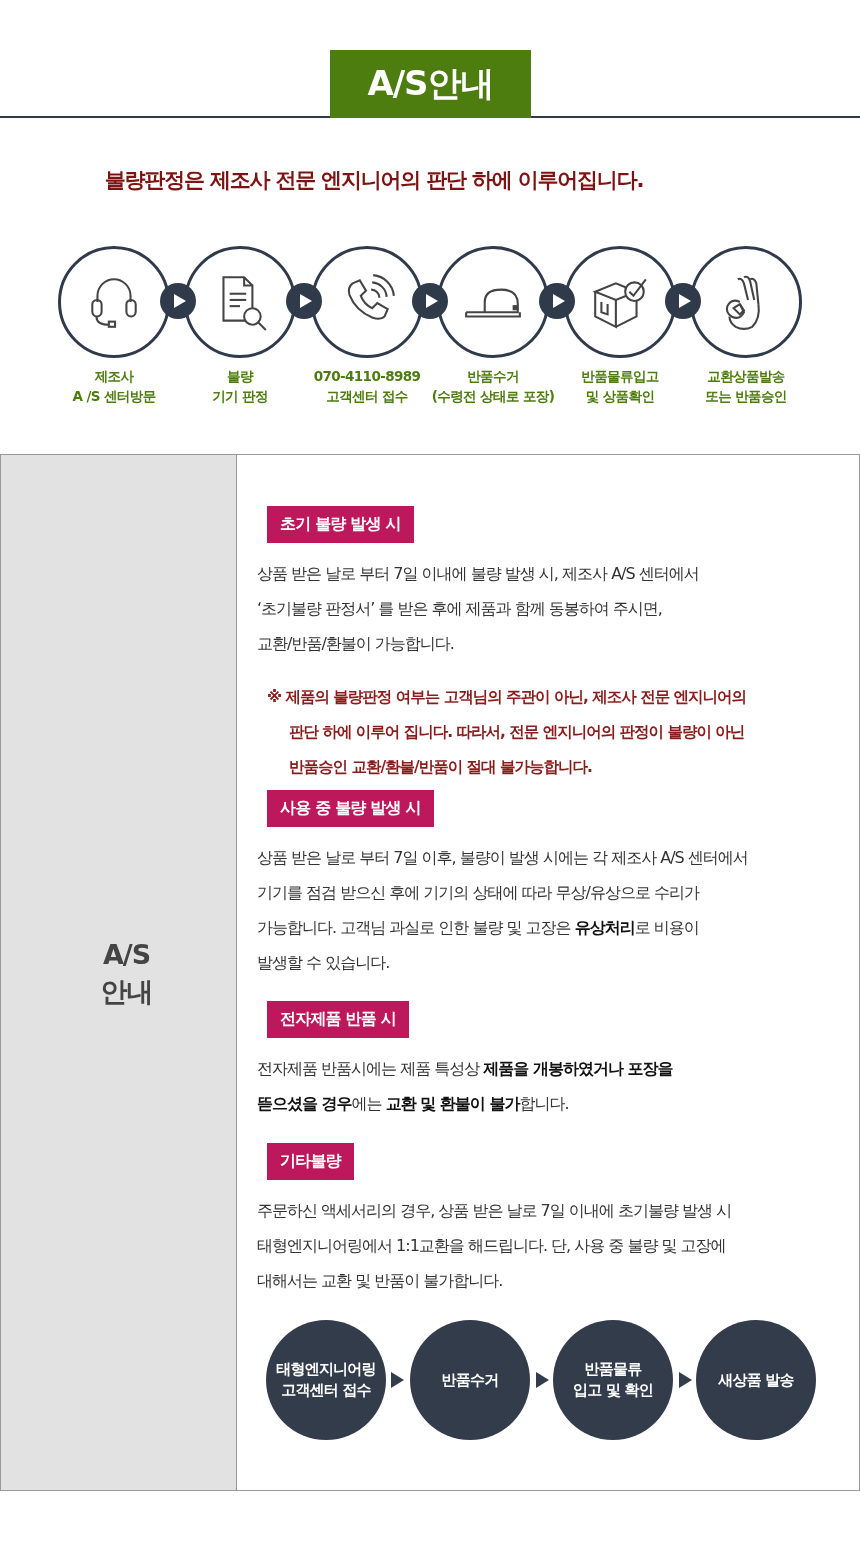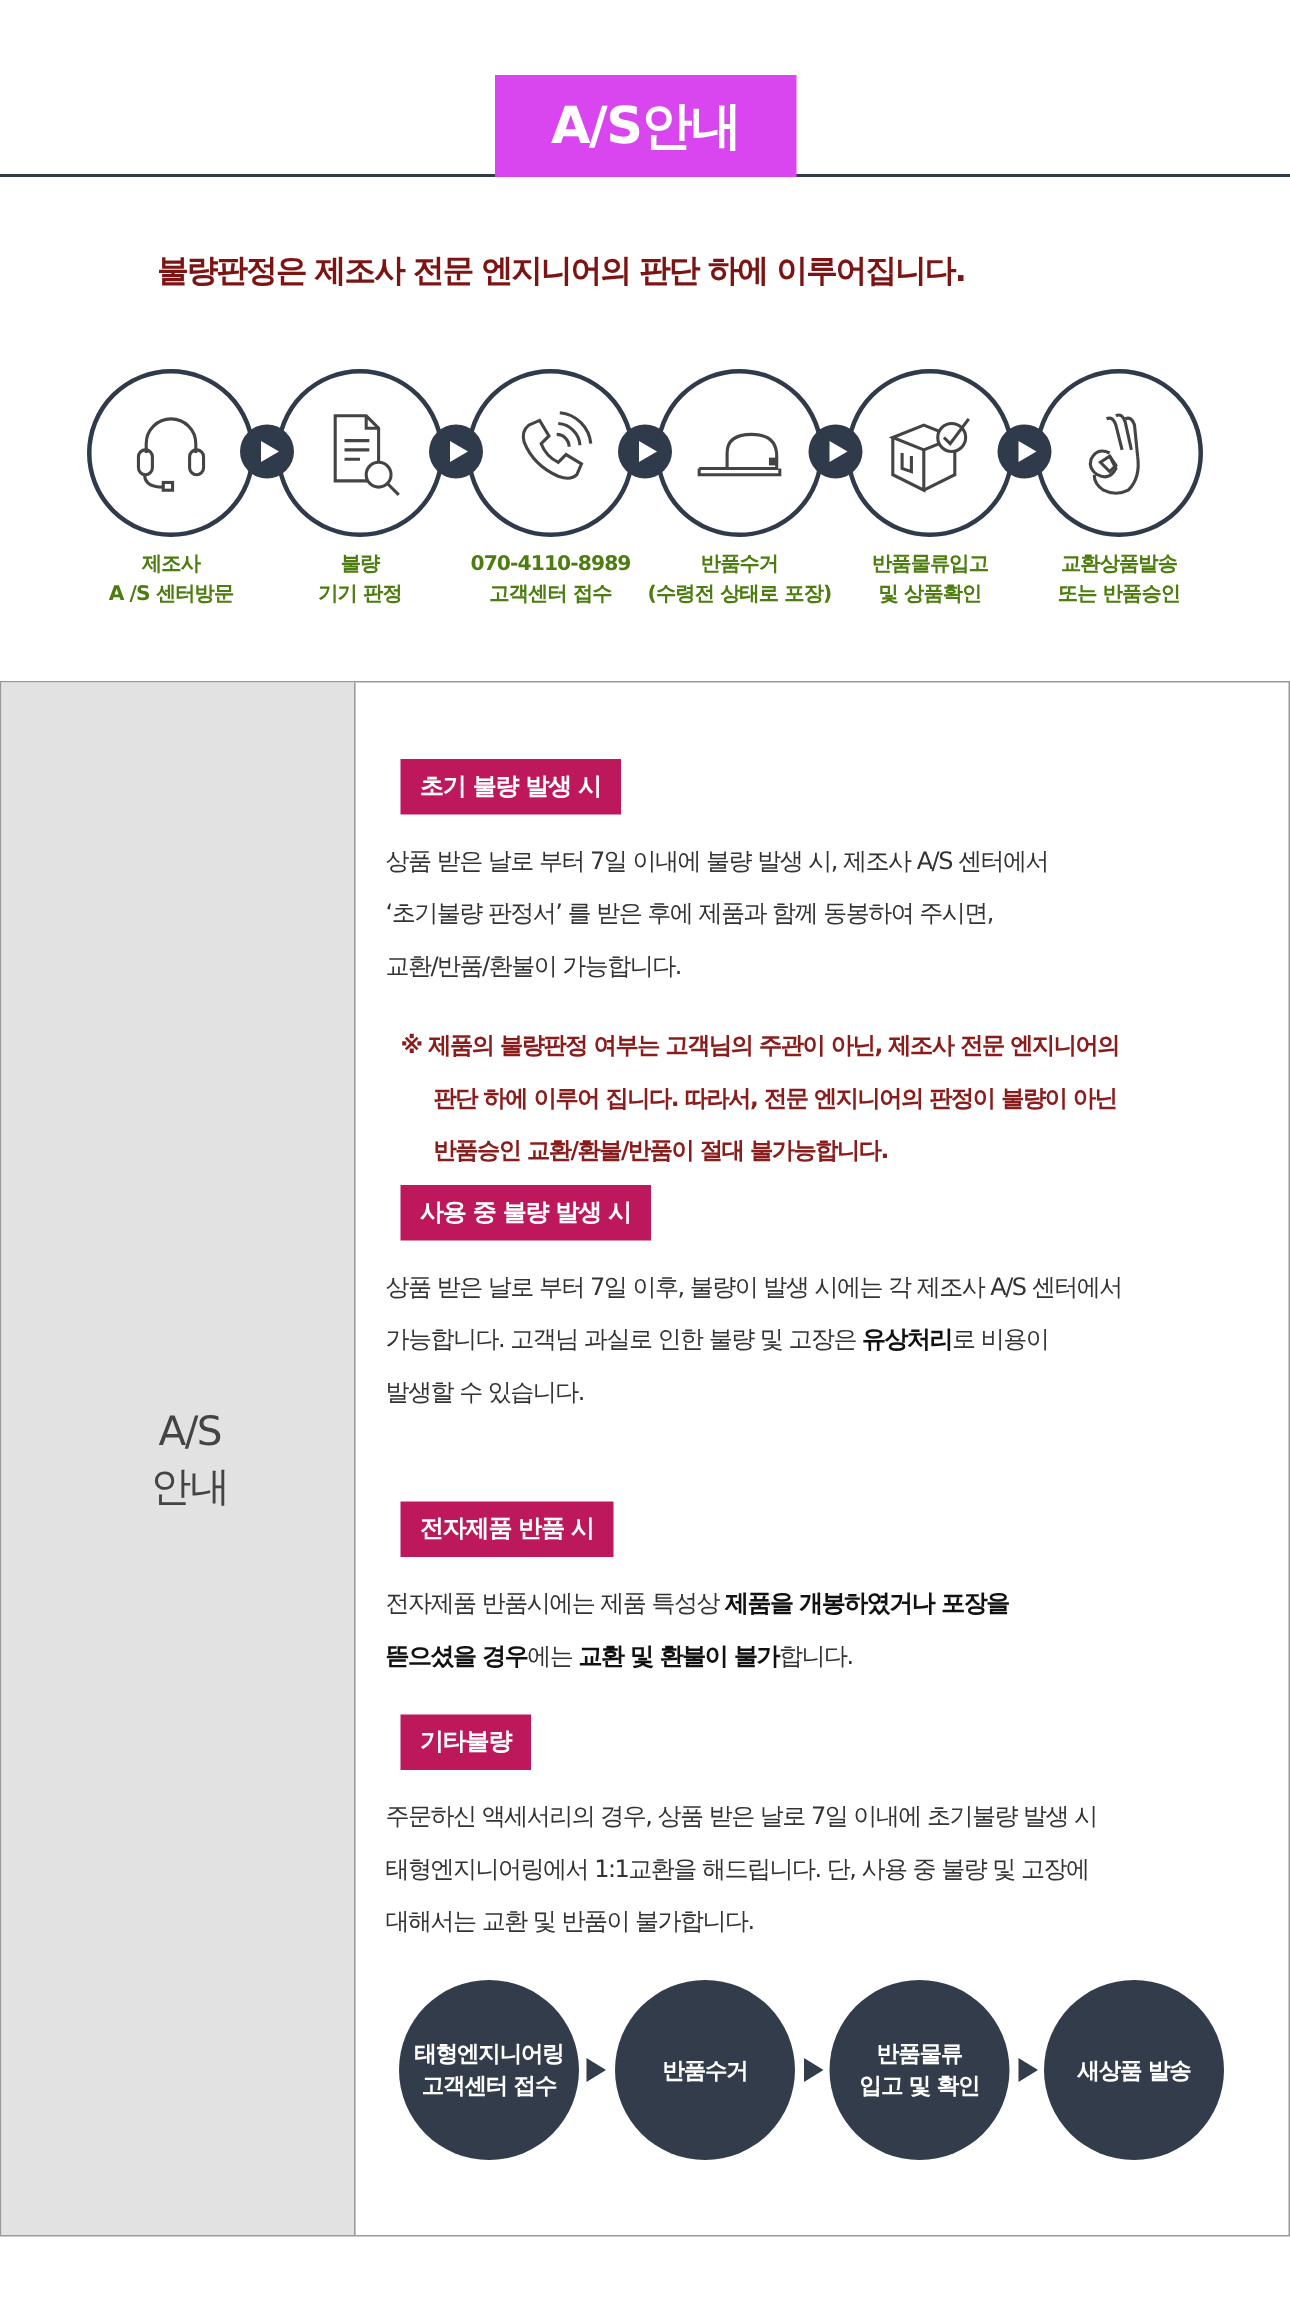--- a/index.html
+++ b/index.html
@@ -1,28 +1,28 @@
 <!DOCTYPE html>
 <html><head>
 <meta charset="utf-8">
 <style>
   * { box-sizing: border-box; margin: 0; padding: 0; }
   body { width: 860px; height: 1541px; background: #fff; font-family: "DejaVu Sans", "Liberation Sans", sans-serif; color: #333; position: relative; overflow: hidden; }
   .title-wrap { position: absolute; left: 0; top: 0; width: 860px; height: 120px; }
   .title-line { position: absolute; left: 0; top: 116px; width: 860px; height: 2px; background: #2f3a4a; }
-  .title-box { position: absolute; left: 330px; top: 50px; width: 201px; height: 68px; background: #d946ef; color: #fff; font-size: 34px; font-weight: bold; display: flex; align-items: center; justify-content: center; letter-spacing: -1px; }
+  .title-box { position: absolute; left: 330px; top: 50px; width: 201px; height: 68px; background: #4d7c0f; color: #fff; font-size: 34px; font-weight: bold; display: flex; align-items: center; justify-content: center; letter-spacing: -1px; }
   .subtitle { position: absolute; top: 166px; left: 0; width: 748px; text-align: center; color: #7d1414; font-size: 21px; font-weight: bold; letter-spacing: -1.2px; }
   .step { position: absolute; top: 246px; width: 112px; height: 112px; border: 3px solid #2f3a4a; border-radius: 50%; background: #fff; display: flex; align-items: center; justify-content: center; }
   .step svg { width: 62px; height: 62px; }
   .arrow { position: absolute; top: 283px; width: 36px; height: 36px; border-radius: 50%; background: #2f3a4a; z-index: 2; }
   .arrow::after { content: ""; position: absolute; left: 14px; top: 11px; border-left: 12px solid #fff; border-top: 7px solid transparent; border-bottom: 7px solid transparent; }
   .step-label { position: absolute; top: 366px; width: 140px; text-align: center; font-size: 13.5px; font-weight: bold; color: #4d7c0f; line-height: 20px; letter-spacing: -0.6px; }
   .info { position: absolute; left: 0; top: 454px; width: 860px; height: 1037px; border: 1px solid #999; }
   .info-left { position: absolute; left: 0; top: 0; width: 236px; height: 100%; background: #e2e2e2; border-right: 1px solid #999; display: flex; align-items: center; justify-content: center; text-align: center; }
-  .info-left span { font-size: 27px; font-weight: normal; color: #444; line-height: 37px; letter-spacing: -1px; white-space: pre-line; margin-left: 16px; }
+  .info-left span { font-size: 27px; font-weight: bold; color: #444; line-height: 37px; letter-spacing: -1px; white-space: pre-line; margin-left: 16px; }
   .sec-tag { position: absolute; left: 267px; height: 37px; background: #be185d; color: #fff; font-size: 16px; font-weight: bold; display: flex; align-items: center; padding: 0 13px; letter-spacing: -0.8px; }
   .para { position: absolute; left: 257px; width: 570px; font-size: 16px; line-height: 35px; color: #333; letter-spacing: -1px; }
   .para b { color: #111; }
   .warn { position: absolute; left: 267px; width: 570px; font-size: 15.5px; line-height: 35px; color: #8a1c1c; font-weight: bold; letter-spacing: -1px; }
   .warn .indent { padding-left: 22px; display: block; }
   .flow-circle { position: absolute; top: 1320px; width: 120px; height: 120px; border-radius: 50%; background: #323c4b; color: #fff; display: flex; align-items: center; justify-content: center; text-align: center; font-size: 15px; font-weight: bold; line-height: 21px; letter-spacing: -0.8px; white-space: pre-line; }
   .flow-arrow { position: absolute; top: 1372px; width: 0; height: 0; border-left: 13px solid #323c4b; border-top: 8px solid transparent; border-bottom: 8px solid transparent; }
 </style>
 </head>
 <body>
@@ -135,20 +135,21 @@
 </div>
 <div class="warn" style="top:680px">
   <div>※ 제품의 불량판정 여부는 고객님의 주관이 아닌, 제조사 전문 엔지니어의</div>
   <div class="indent">판단 하에 이루어 집니다. 따라서, 전문 엔지니어의 판정이 불량이 아닌</div>
   <div class="indent">반품승인 교환/환불/반품이 절대 불가능합니다.</div>
 </div>
 
 <div class="sec-tag" style="top:790px">사용 중 불량 발생 시</div>
 <div class="para" style="top:840px">
   <div>상품 받은 날로 부터 7일 이후, 불량이 발생 시에는 각 제조사 A/S 센터에서</div>
+  <div>기기를 점검 받으신 후에 기기의 상태에 따라 무상/유상으로 수리가</div>
   <div><span>가능합니다. 고객님 과실로 인한 불량 및 고장은 </span><b>유상처리</b><span>로 비용이</span></div>
   <div>발생할 수 있습니다.</div>
 </div>
 
 <div class="sec-tag" style="top:1001px">전자제품 반품 시</div>
 <div class="para" style="top:1051px">
   <div><span>전자제품 반품시에는 제품 특성상 </span><b>제품을 개봉하였거나 포장을</b></div>
   <div><b>뜯으셨을 경우</b><span>에는 </span><b>교환 및 환불이 불가</b><span>합니다.</span></div>
 </div>
 

